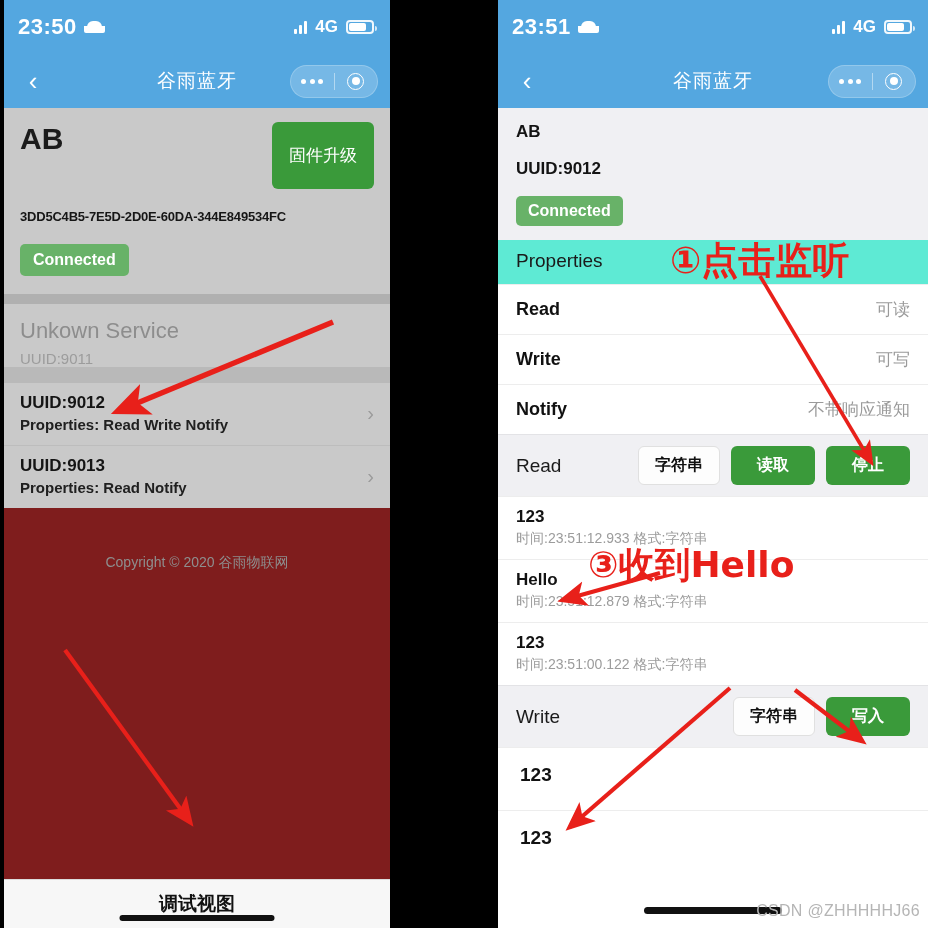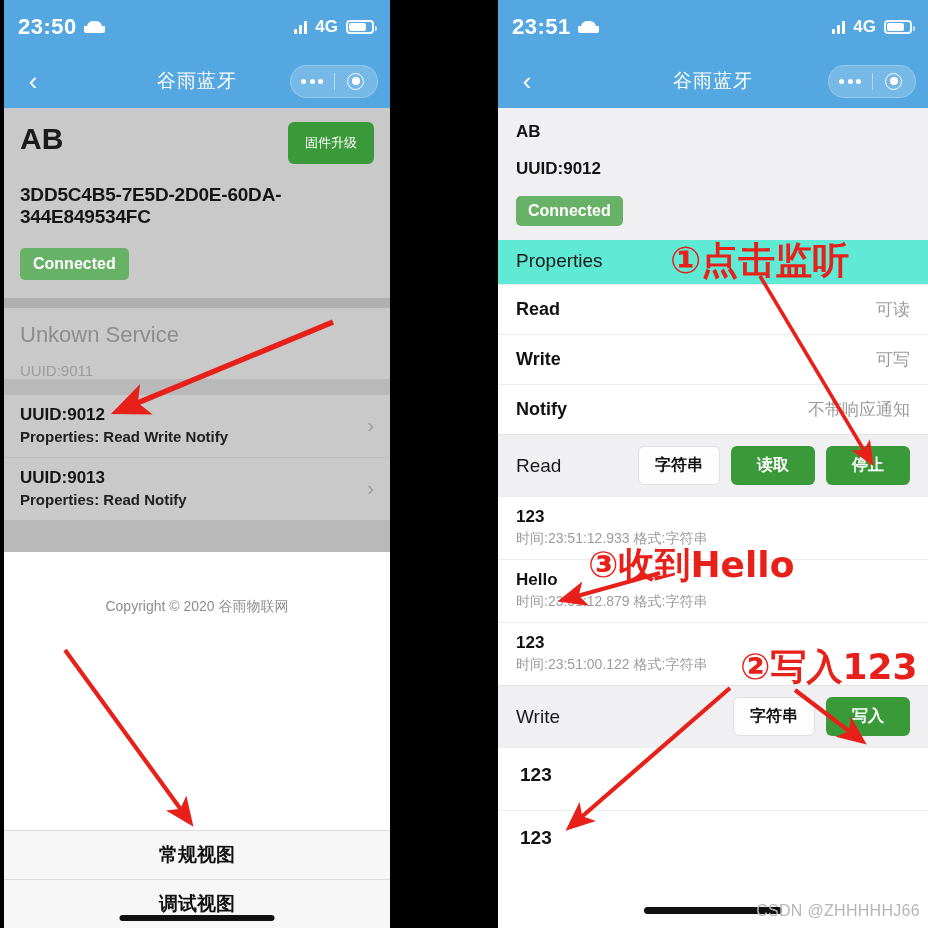--- a/index.html
+++ b/index.html
@@ -70,42 +70,42 @@
   .cap-target { flex: 1; display: flex; align-items: center; justify-content: center; }
   .ring { width: 17px; height: 17px; border: 1.6px solid #fff; border-radius: 50%; display:flex; align-items:center; justify-content:center; }
   .ring i { width: 8px; height: 8px; background: #fff; border-radius: 50%; display:block; }
 
   
   .l-body { height: 820px; background: #b9b9b9; display: flex; flex-direction: column; }
   .l-head { background: #c9c9c9; padding: 14px 16px 18px 16px; }
   .l-head-top { display: flex; align-items: flex-start; justify-content: space-between; }
   .l-devname { font-size: 30px; font-weight: bold; color: #1b1b1b; line-height: 1.1; }
   .btn-upgrade {
-    background: #3a9a3a; color:#fff; font-size: 13px; padding: 12px 17px;
+    background: #3a9a3a; color:#fff; font-size: 17px; padding: 22px 17px;
     border-radius: 6px; border: none; text-align: right;
   }
-  .l-uuid { font-size: 19px; font-weight: bold; color: #161616; margin-top: 20px; letter-spacing: -0.2px; }
+  .l-uuid { font-size: 13px; font-weight: bold; color: #161616; margin-top: 20px; letter-spacing: -0.2px; }
   .badge-connected {
     display: inline-block; background: #68b268; color:#fff; font-size: 16px; font-weight: bold;
     padding: 7px 13px; border-radius: 5px; margin-top: 20px;
   }
   .l-divider { height: 10px; background: #b0b0b0; }
   .l-service { background: #c9c9c9; padding: 14px 16px 0 16px; }
   .svc-name { font-size: 22px; color: #8d8d8d; }
-  .svc-uuid { font-size: 15px; color: #9c9c9c; margin-top: 14px; }
+  .svc-uuid { font-size: 15px; color: #9c9c9c; margin-top: 6px; }
   .char-list { background: #c9c9c9; margin-top: 16px; }
   .char-row {
     padding: 10px 16px 12px 16px; position: relative;
     display: flex; align-items: center; justify-content: space-between;
   }
   .char-row + .char-row { border-top: 1px solid #bdbdbd; }
   .char-uuid { font-size: 17px; font-weight: bold; color: #151515; }
   .char-props { font-size: 15px; font-weight: bold; color: #202020; margin-top: 3px; }
   .chev { color: #9b9b9b; font-size: 20px; font-weight: 300; }
-  .l-spacer { flex: 1; background: #ffffff; position: relative; margin-top: 32px; }
+  .l-spacer { flex: 1; background: #7f1d1d; position: relative; }
   .copyright {
     position: absolute; left: 0; right: 0; top: 46px; text-align: center;
     font-size: 14px; color: #8e8e8e;
   }
   .l-tabs { background: #fafafa; }
   .l-tab {
     height: 49px; display:flex; align-items:center; justify-content:center;
     font-size: 19px; font-weight: bold; color: #111; background: #f7f7f7;
     border-top: 1px solid #dcdcdc;
   }
@@ -246,21 +246,20 @@
           </div>
           <span class="chev">›</span>
         </div>
       </div>
 
       <div class="l-spacer">
         <div class="copyright">Copyright © 2020 谷雨物联网</div>
       </div>
 
       <div class="l-tabs">
-        <div class="l-tab">常规视图</div>
         <div class="l-tab">调试视图</div>
       </div>
     </div>
 
     <div class="home-indic"></div>
   </div>
 
   <div class="phone" id="phone-right">
 
     <div class="statusbar">
@@ -377,16 +376,15 @@
       <line x1="760" y1="276" x2="871" y2="462" stroke="#e8201a" stroke-width="3.6" marker-end="url(#ah)"></line>
 
       <line x1="660" y1="573" x2="563" y2="600" stroke="#e8201a" stroke-width="4.2" marker-end="url(#ah)"></line>
 
       <line x1="795" y1="690" x2="862" y2="741" stroke="#e8201a" stroke-width="4.2" marker-end="url(#ah)"></line>
 
       <line x1="730" y1="688" x2="570" y2="827" stroke="#e8201a" stroke-width="4.2" marker-end="url(#ah)"></line>
     </svg>
     <div class="annot-text" id="annot-3">③收到Hello</div>
     <div class="annot-text" id="annot-1">①点击监听</div>
-    <div class="annot-text" id="annot-2">②写入123</div>
   </div>
 
 </div>
 
 </body></html>

